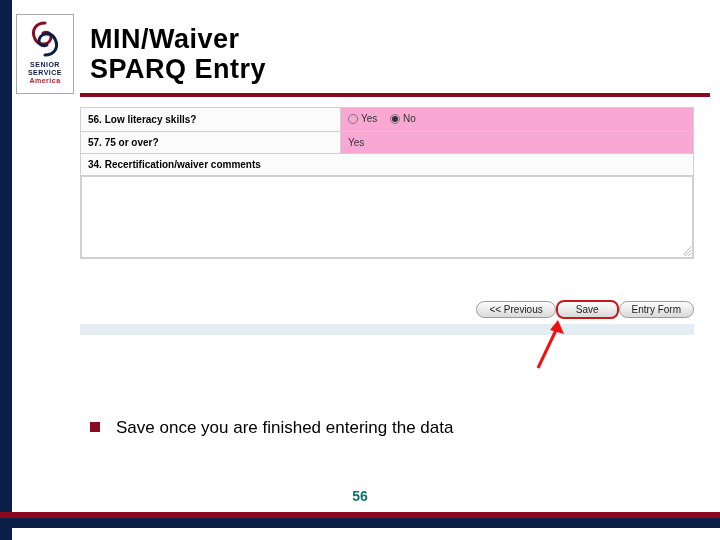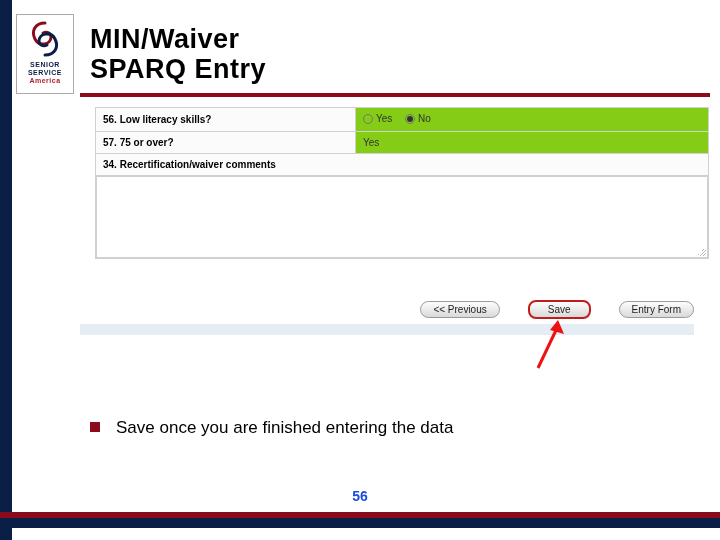--- a/index.html
+++ b/index.html
@@ -100,39 +100,38 @@
   }
   
   .form-panel {
     position: absolute;
     left: 80px;
     top: 107px;
     width: 614px;
     height: 223px;
     background: #fff;
     box-sizing: border-box;
-    margin-left: 15px;
   }
   .form-table {
     width: 100%;
     border-collapse: collapse;
     font-size: 10px;
     color: #333;
   }
   .form-table td {
     border: 1px solid #d0d0d0;
     padding: 5px 7px;
     vertical-align: middle;
   }
   .form-table .lbl {
     width: 245px;
     background: #fbfbfb;
   }
   .form-table .lbl b { color: #000; }
-  .val { background: #84cc16; }
+  .val { background: #f9a8d4; }
   .radio {
     display: inline-flex;
     align-items: center;
     margin-right: 10px;
   }
   .radio-circle {
     width: 10px; height: 10px; border: 1px solid #777; border-radius: 50%;
     display: inline-block; margin-right: 3px; position: relative;
     box-sizing: border-box;
   }
@@ -181,21 +180,21 @@
   
   .btn-row {
     position: absolute;
     left: 80px;
     top: 295px;
     width: 614px;
     height: 28px;
     display: flex;
     justify-content: flex-end;
     align-items: center;
-    gap: 28px;
+    gap: 0;
     background: #fff;
   }
   .pill-btn {
     border: 1px solid #9a9a9a;
     background: linear-gradient(#fdfdfd, #d9d9d9);
     border-radius: 10px;
     font-size: 10px;
     padding: 2px 12px;
     color: #222;
     cursor: pointer;
@@ -245,21 +244,21 @@
     color: #000000;
   }
   
   .page-num {
     position: absolute;
     bottom: 24px;
     width: 720px;
     text-align: center;
     font-size: 14px;
     font-weight: bold;
-    color: #1d4ed8;
+    color: #0f766e;
   }
 </style>
 </head>
 <body>
 
 <div class="slide">
   <div class="left-bar"></div>
   <div class="bottom-accent"></div>
   <div class="bottom-bar"></div>
 

